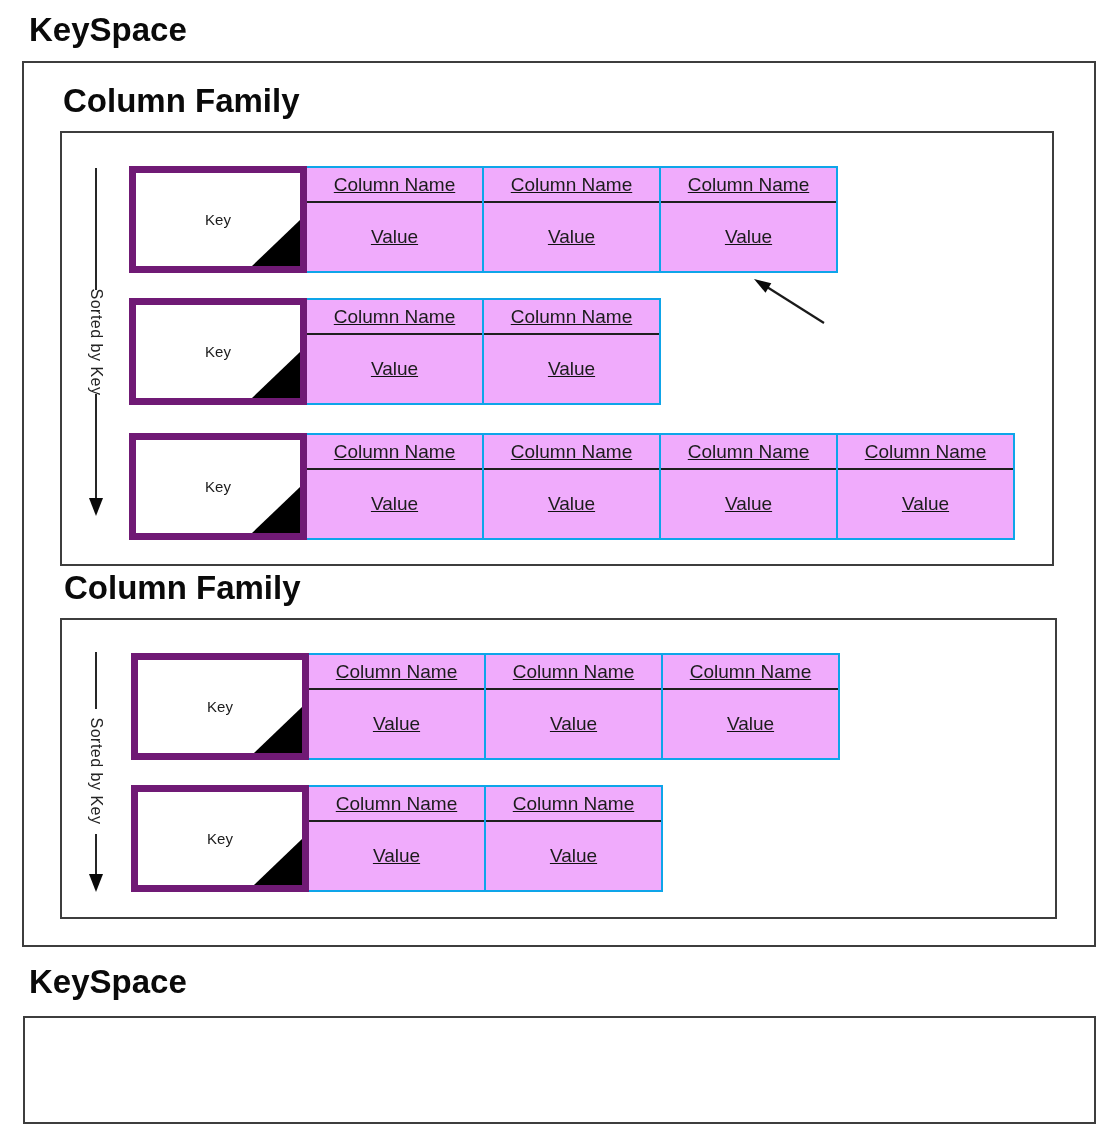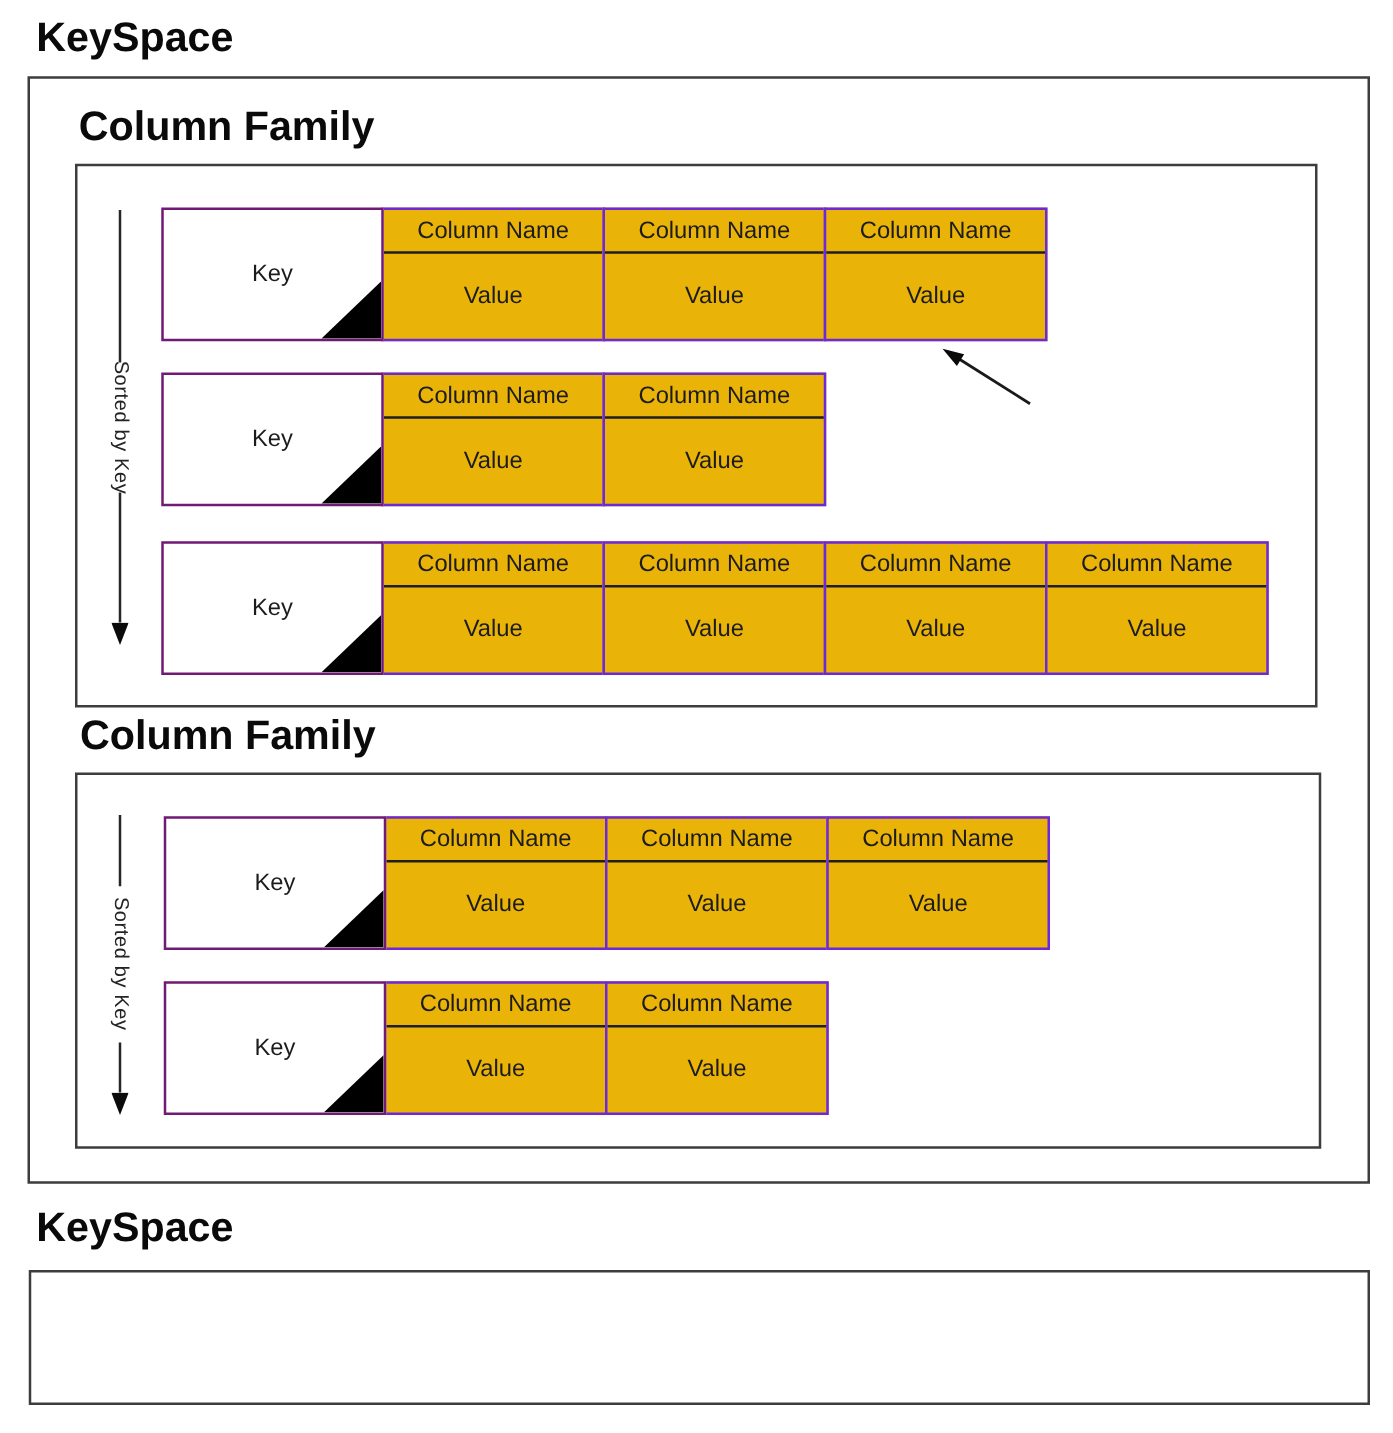--- a/index.html
+++ b/index.html
@@ -8,31 +8,31 @@
     font-family:"Liberation Sans","DejaVu Sans",sans-serif;color:#111;
     overflow:hidden;
   }
   .title{
     position:absolute;font-weight:bold;font-size:33px;line-height:1.1;
     color:#0a0a0a;white-space:nowrap;letter-spacing:0px;
   }
   .bigbox{position:absolute;border:2px solid #3d3d3d;background:#ffffff;}
   .cfrow{position:absolute;display:flex;align-items:stretch;height:107px;}
   .keycell{
-    position:relative;width:178px;box-sizing:border-box;border:2px solid #701a75;
+    position:relative;width:178px;box-sizing:border-box;border:7px solid #701a75;
     background:#fff;display:flex;align-items:center;justify-content:center;
-    font-size:19px;color:#1c1c1c;
+    font-size:15px;color:#1c1c1c;
   }
   .tri{
     position:absolute;right:0;bottom:0;width:48px;height:46px;background:#000;
     clip-path:polygon(100% 0,100% 100%,0 100%);
   }
   .colstack{
-    width:179px;box-sizing:border-box;border:2px solid #6d28d9;margin-left:-2px;
-    background:#eab308;display:flex;flex-direction:column;
+    width:179px;box-sizing:border-box;border:2px solid #0ea5e9;margin-left:-2px;
+    background:#f0abfc;display:flex;flex-direction:column;text-decoration:underline;
   }
   .cname{
     height:33px;flex:0 0 33px;border-bottom:2px solid #1f1f1f;
     display:flex;align-items:center;justify-content:center;
     font-size:19px;color:#1c1c1c;white-space:nowrap;
   }
   .cval{
     flex:1;display:flex;align-items:center;justify-content:center;
     font-size:19px;color:#1c1c1c;
   }

